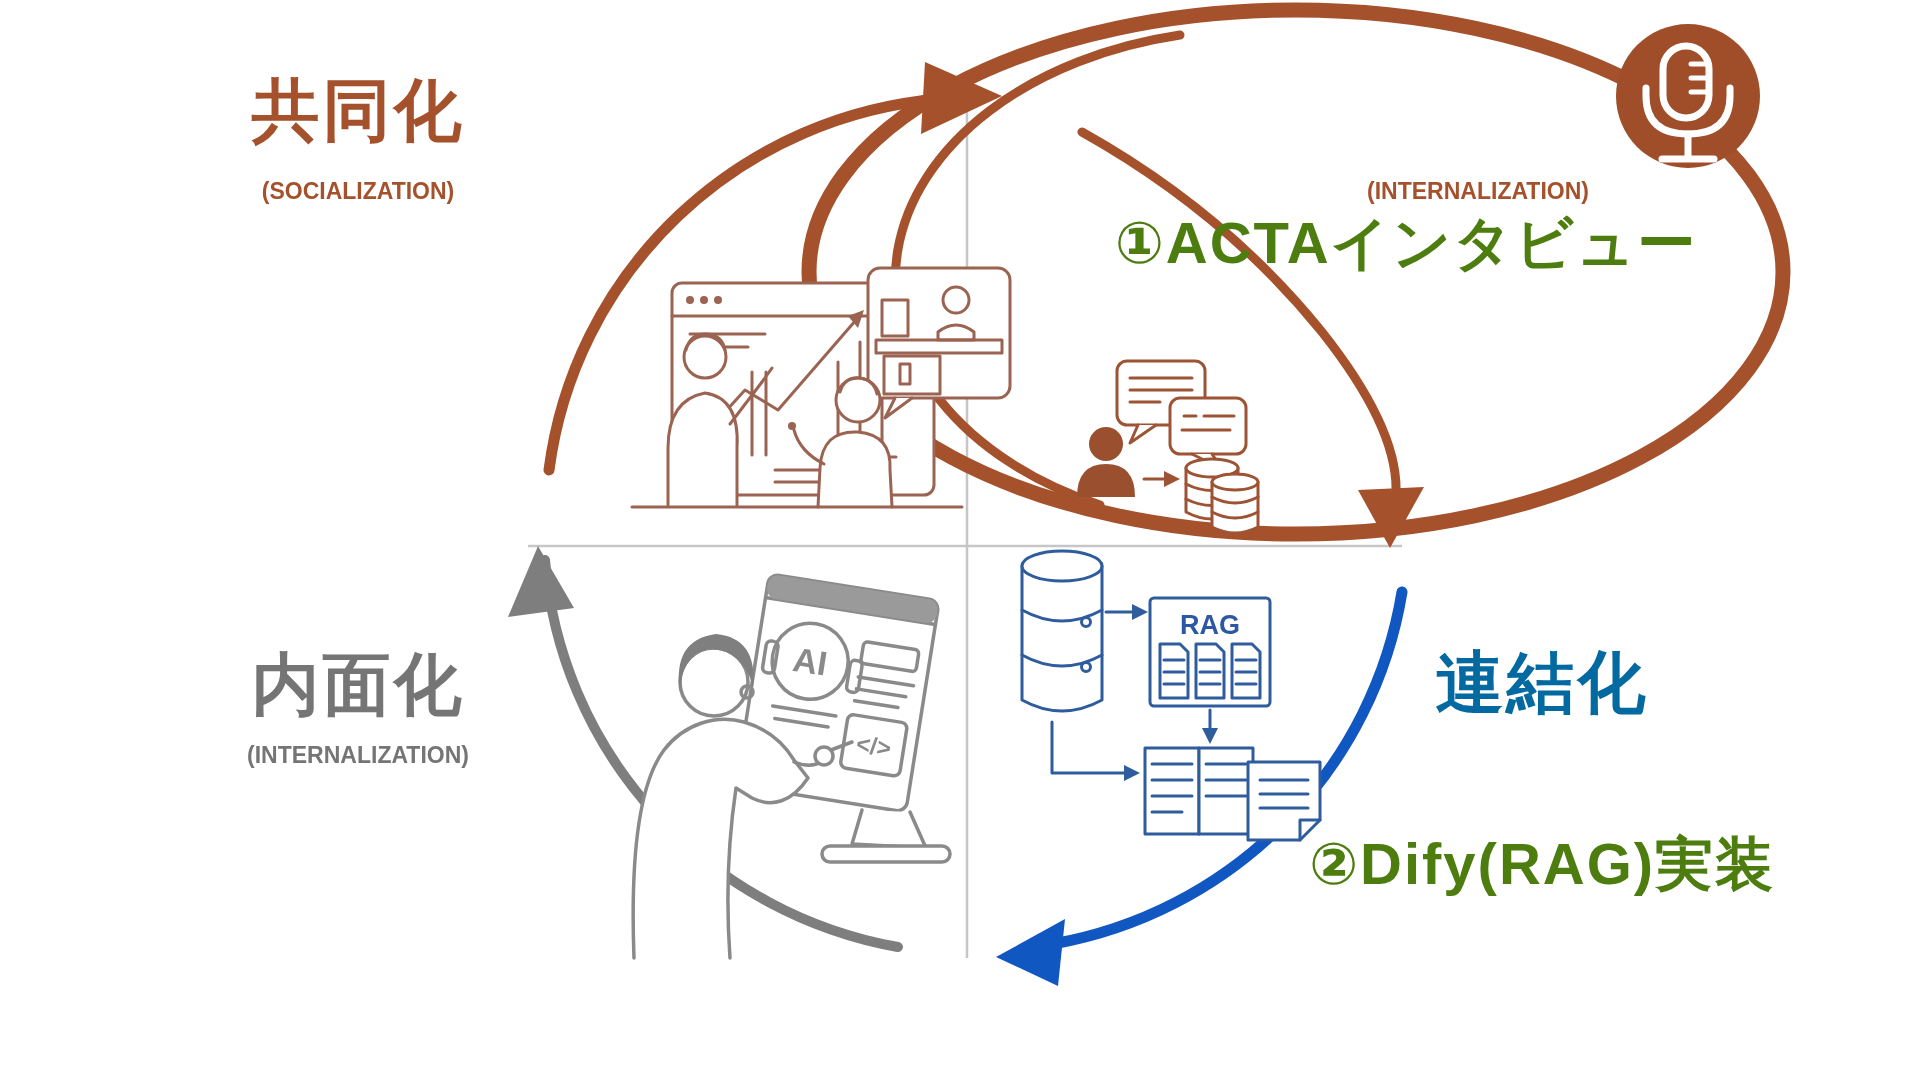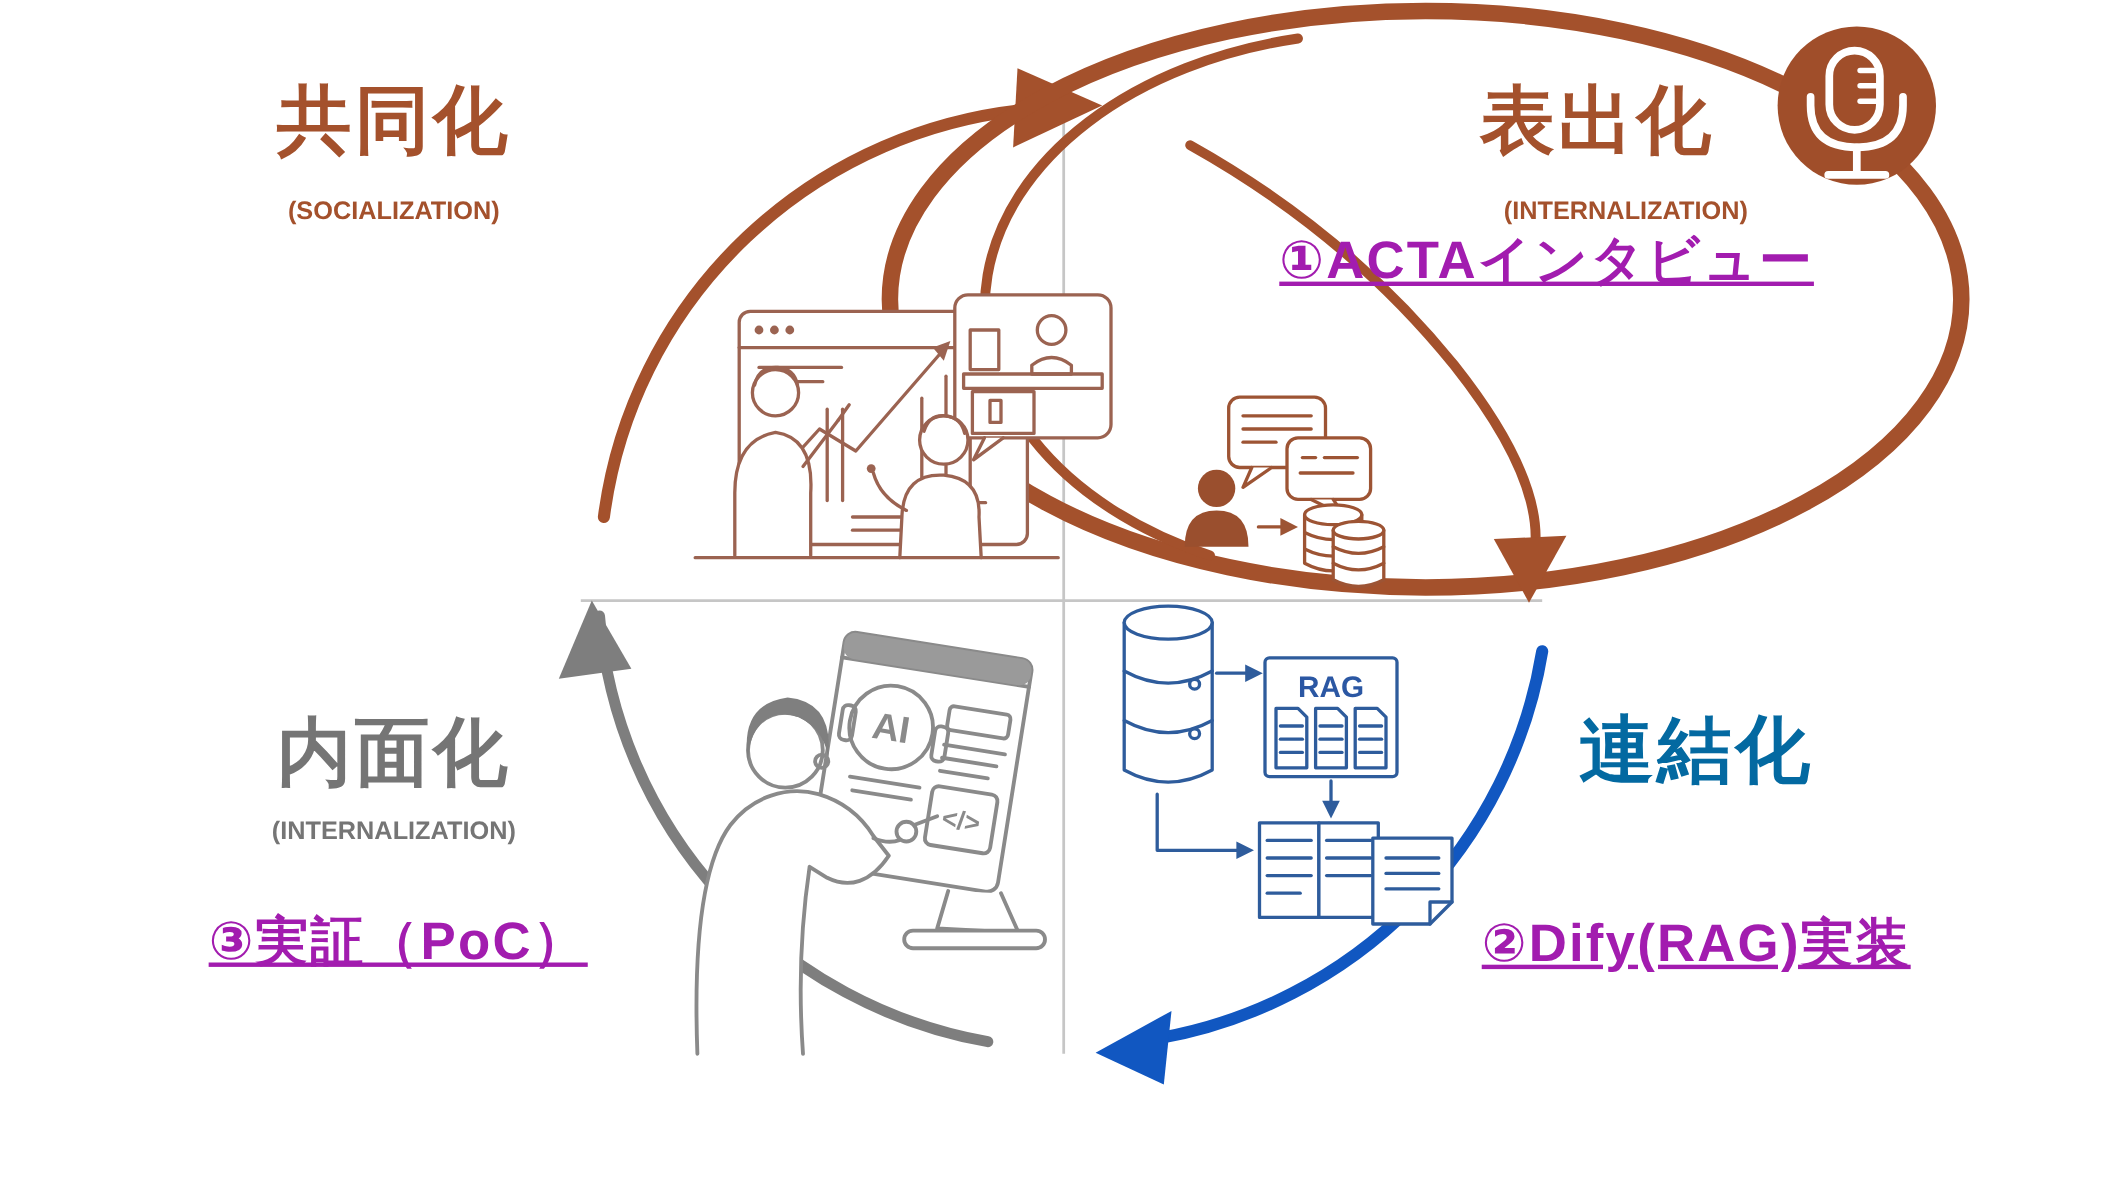--- a/index.html
+++ b/index.html
@@ -2,21 +2,21 @@
 <html><head>
 <meta charset="utf-8">
 <style>
   html,body{margin:0;padding:0;background:#ffffff;}
   body{font-family:"Liberation Sans","DejaVu Sans",sans-serif;}
   #stage{position:relative;width:1920px;height:1080px;background:#ffffff;overflow:hidden;}
   #artwork{position:absolute;left:0;top:0;}
   .txt{position:absolute;transform:translateX(-50%);text-align:right;white-space:nowrap;font-weight:bold;}
   .q-title{font-size:68px;line-height:1.0;letter-spacing:3px;}
   .q-sub{font-size:23px;letter-spacing:0px;}
-  .q-item{font-size:48px;color:#a21caf;letter-spacing:2px;text-decoration:underline;}
+  .q-item{font-size:58px;color:#4d7c0f;letter-spacing:2px;}
   .brown{color:#A4512C;}
   .blue{color:#0369a1;}
   .grayhead{color:#757575;}
 </style>
 </head>
 <body>
 
 <div id="stage">
 
 <svg id="artwork" width="1920" height="1080" viewBox="0 0 1920 1080">
@@ -221,24 +221,22 @@
         <line x1="1260" y1="808" x2="1308" y2="808"></line>
 
     <path d="M 1052 722 V 773 H 1126"></path>
     <polygon points="1140,773 1124,765 1124,781" fill="#2E5C9C" stroke="none"></polygon>
   </g>
 </svg>
 
   <div class="txt q-title brown" style="left:358px; top:76px;">共同化</div>
   <div class="txt q-sub brown" style="left:358px; top:178px;">(SOCIALIZATION)</div>
 
-  <div class="txt q-title brown" style="left:1452px; top:76px;">表出化</div>
   <div class="txt q-sub brown" style="left:1478px; top:178px;">(INTERNALIZATION)</div>
   <div class="txt q-item" style="left:1406px; top:205px;">①ACTAインタビュー</div>
 
   <div class="txt q-title blue" style="left:1542px; top:648px;">連結化</div>
   <div class="txt q-item" style="left:1542px; top:826px;">②Dify(RAG)実装</div>
 
   <div class="txt q-title grayhead" style="left:358px; top:650px;">内面化</div>
   <div class="txt q-sub grayhead" style="left:358px; top:742px;">(INTERNALIZATION)</div>
-  <div class="txt q-item" style="left:362px; top:824px;">③実証（PoC）</div>
 
 </div>
 
 </body></html>

